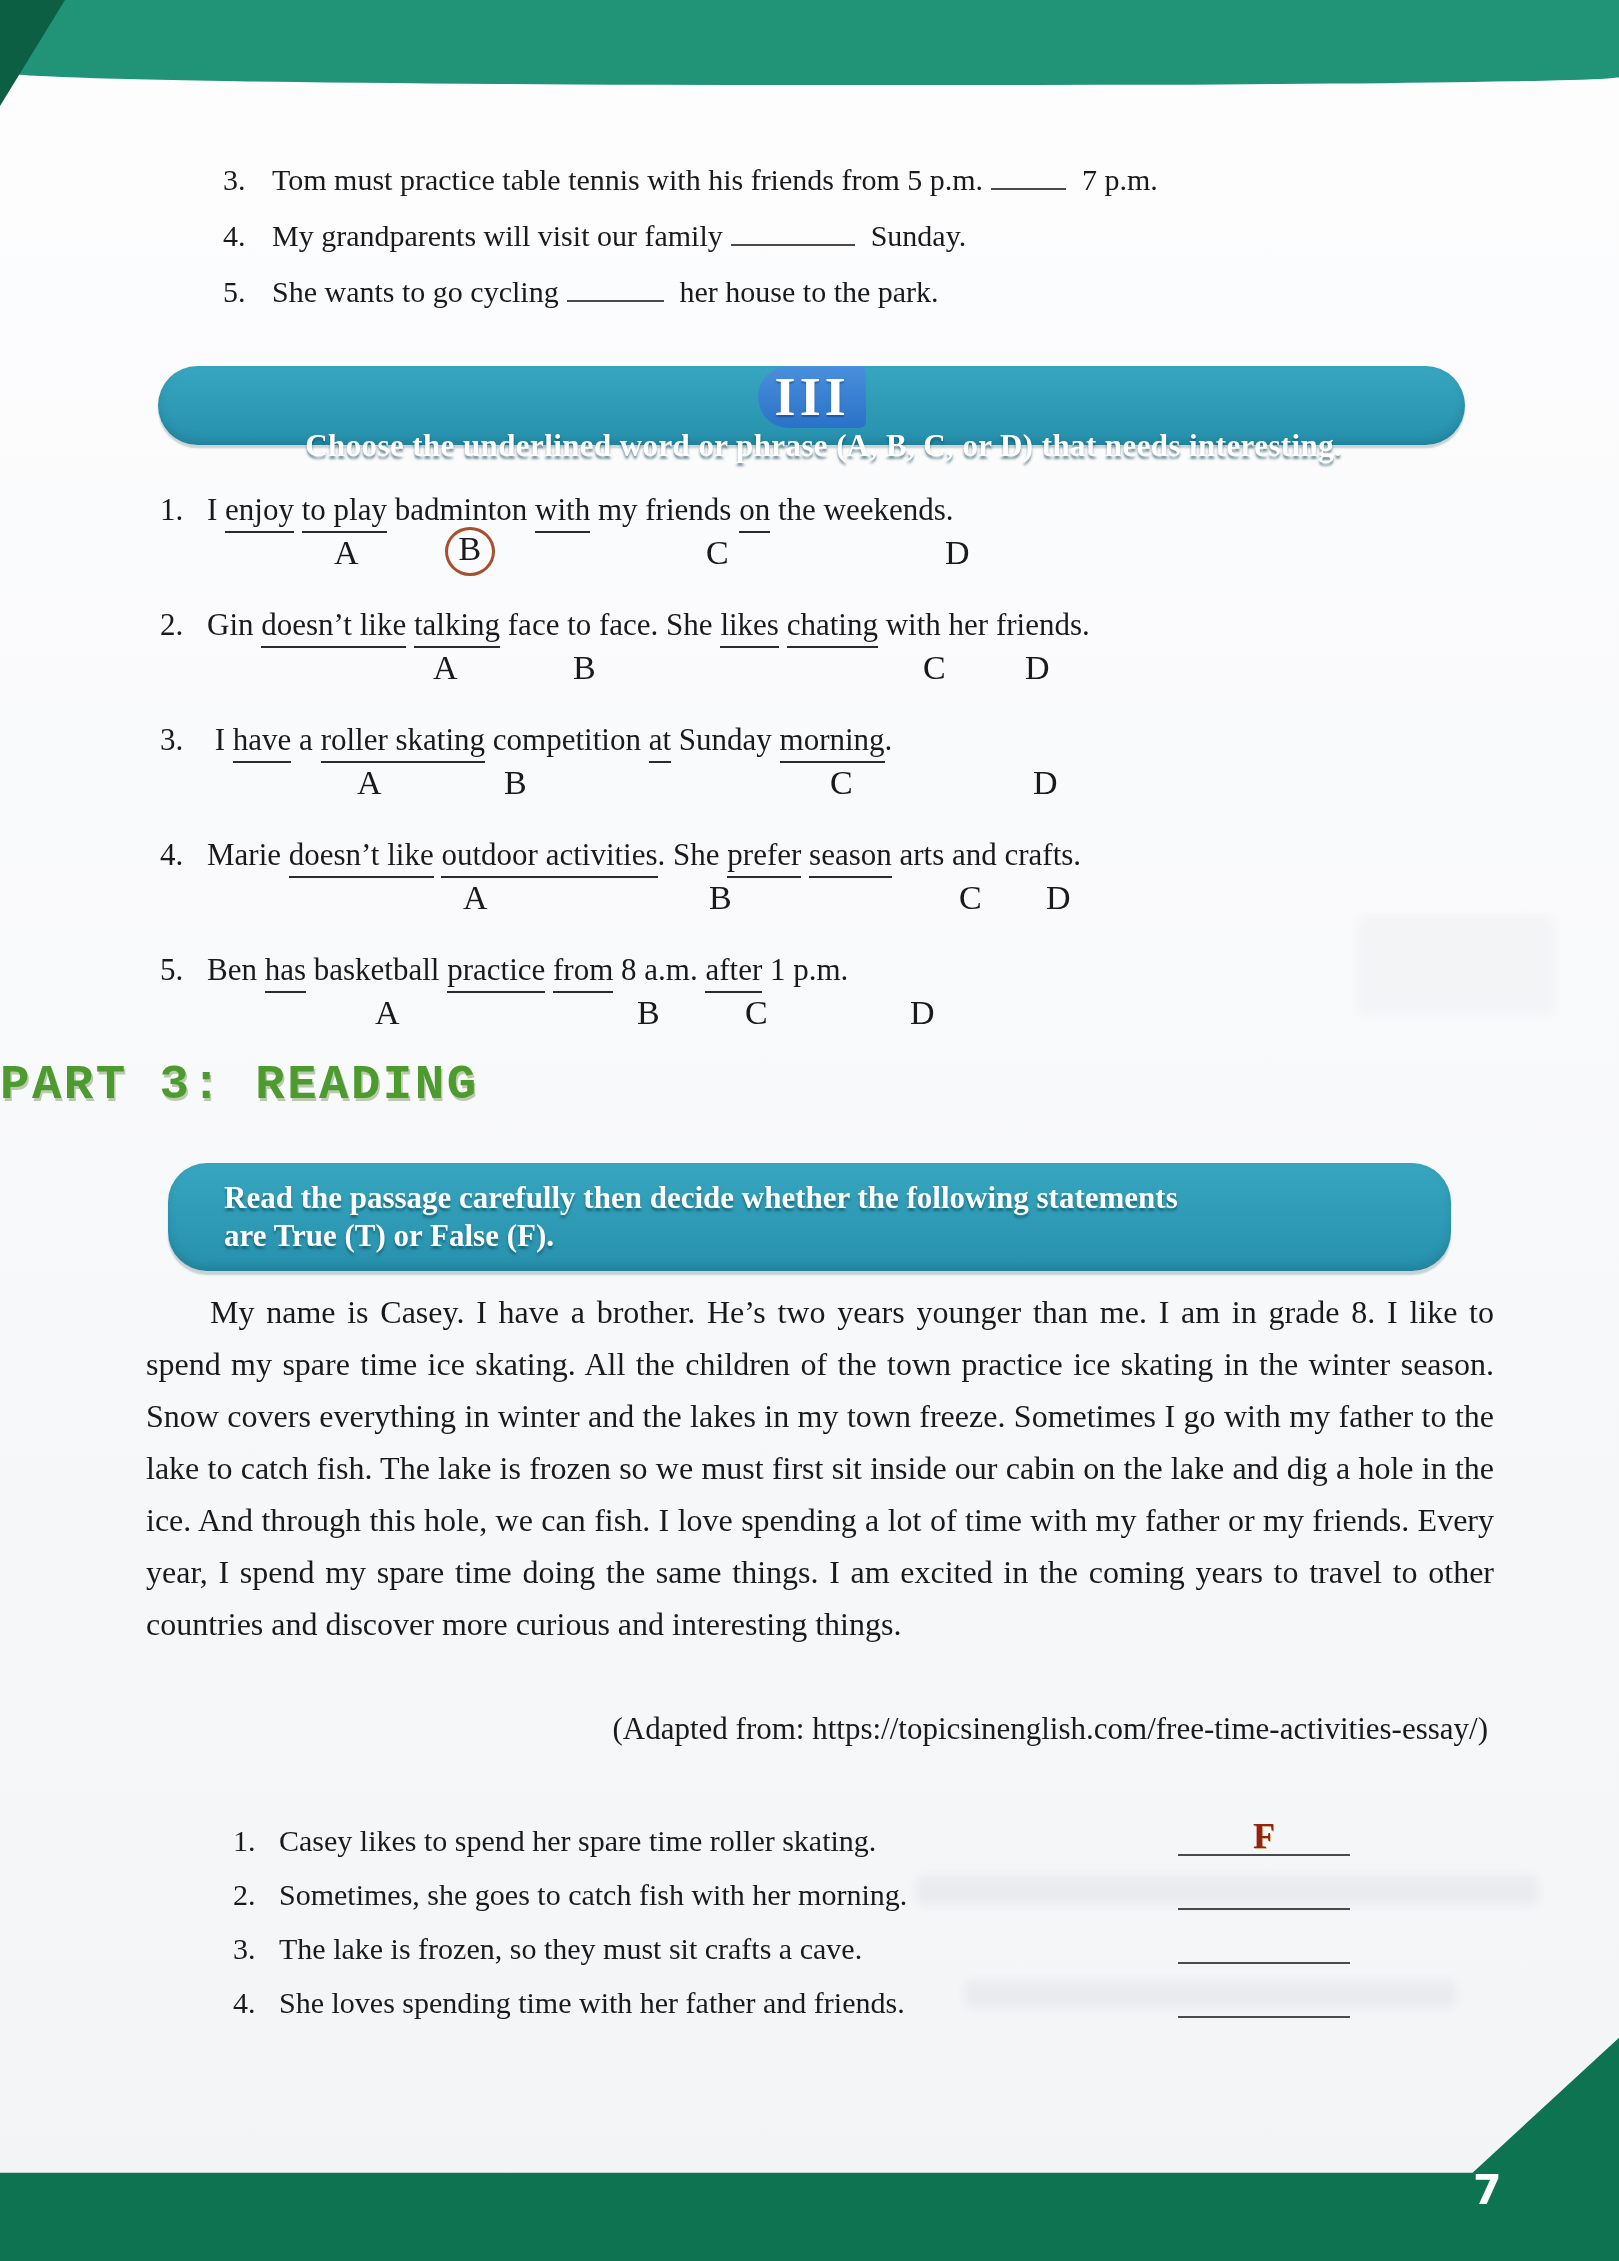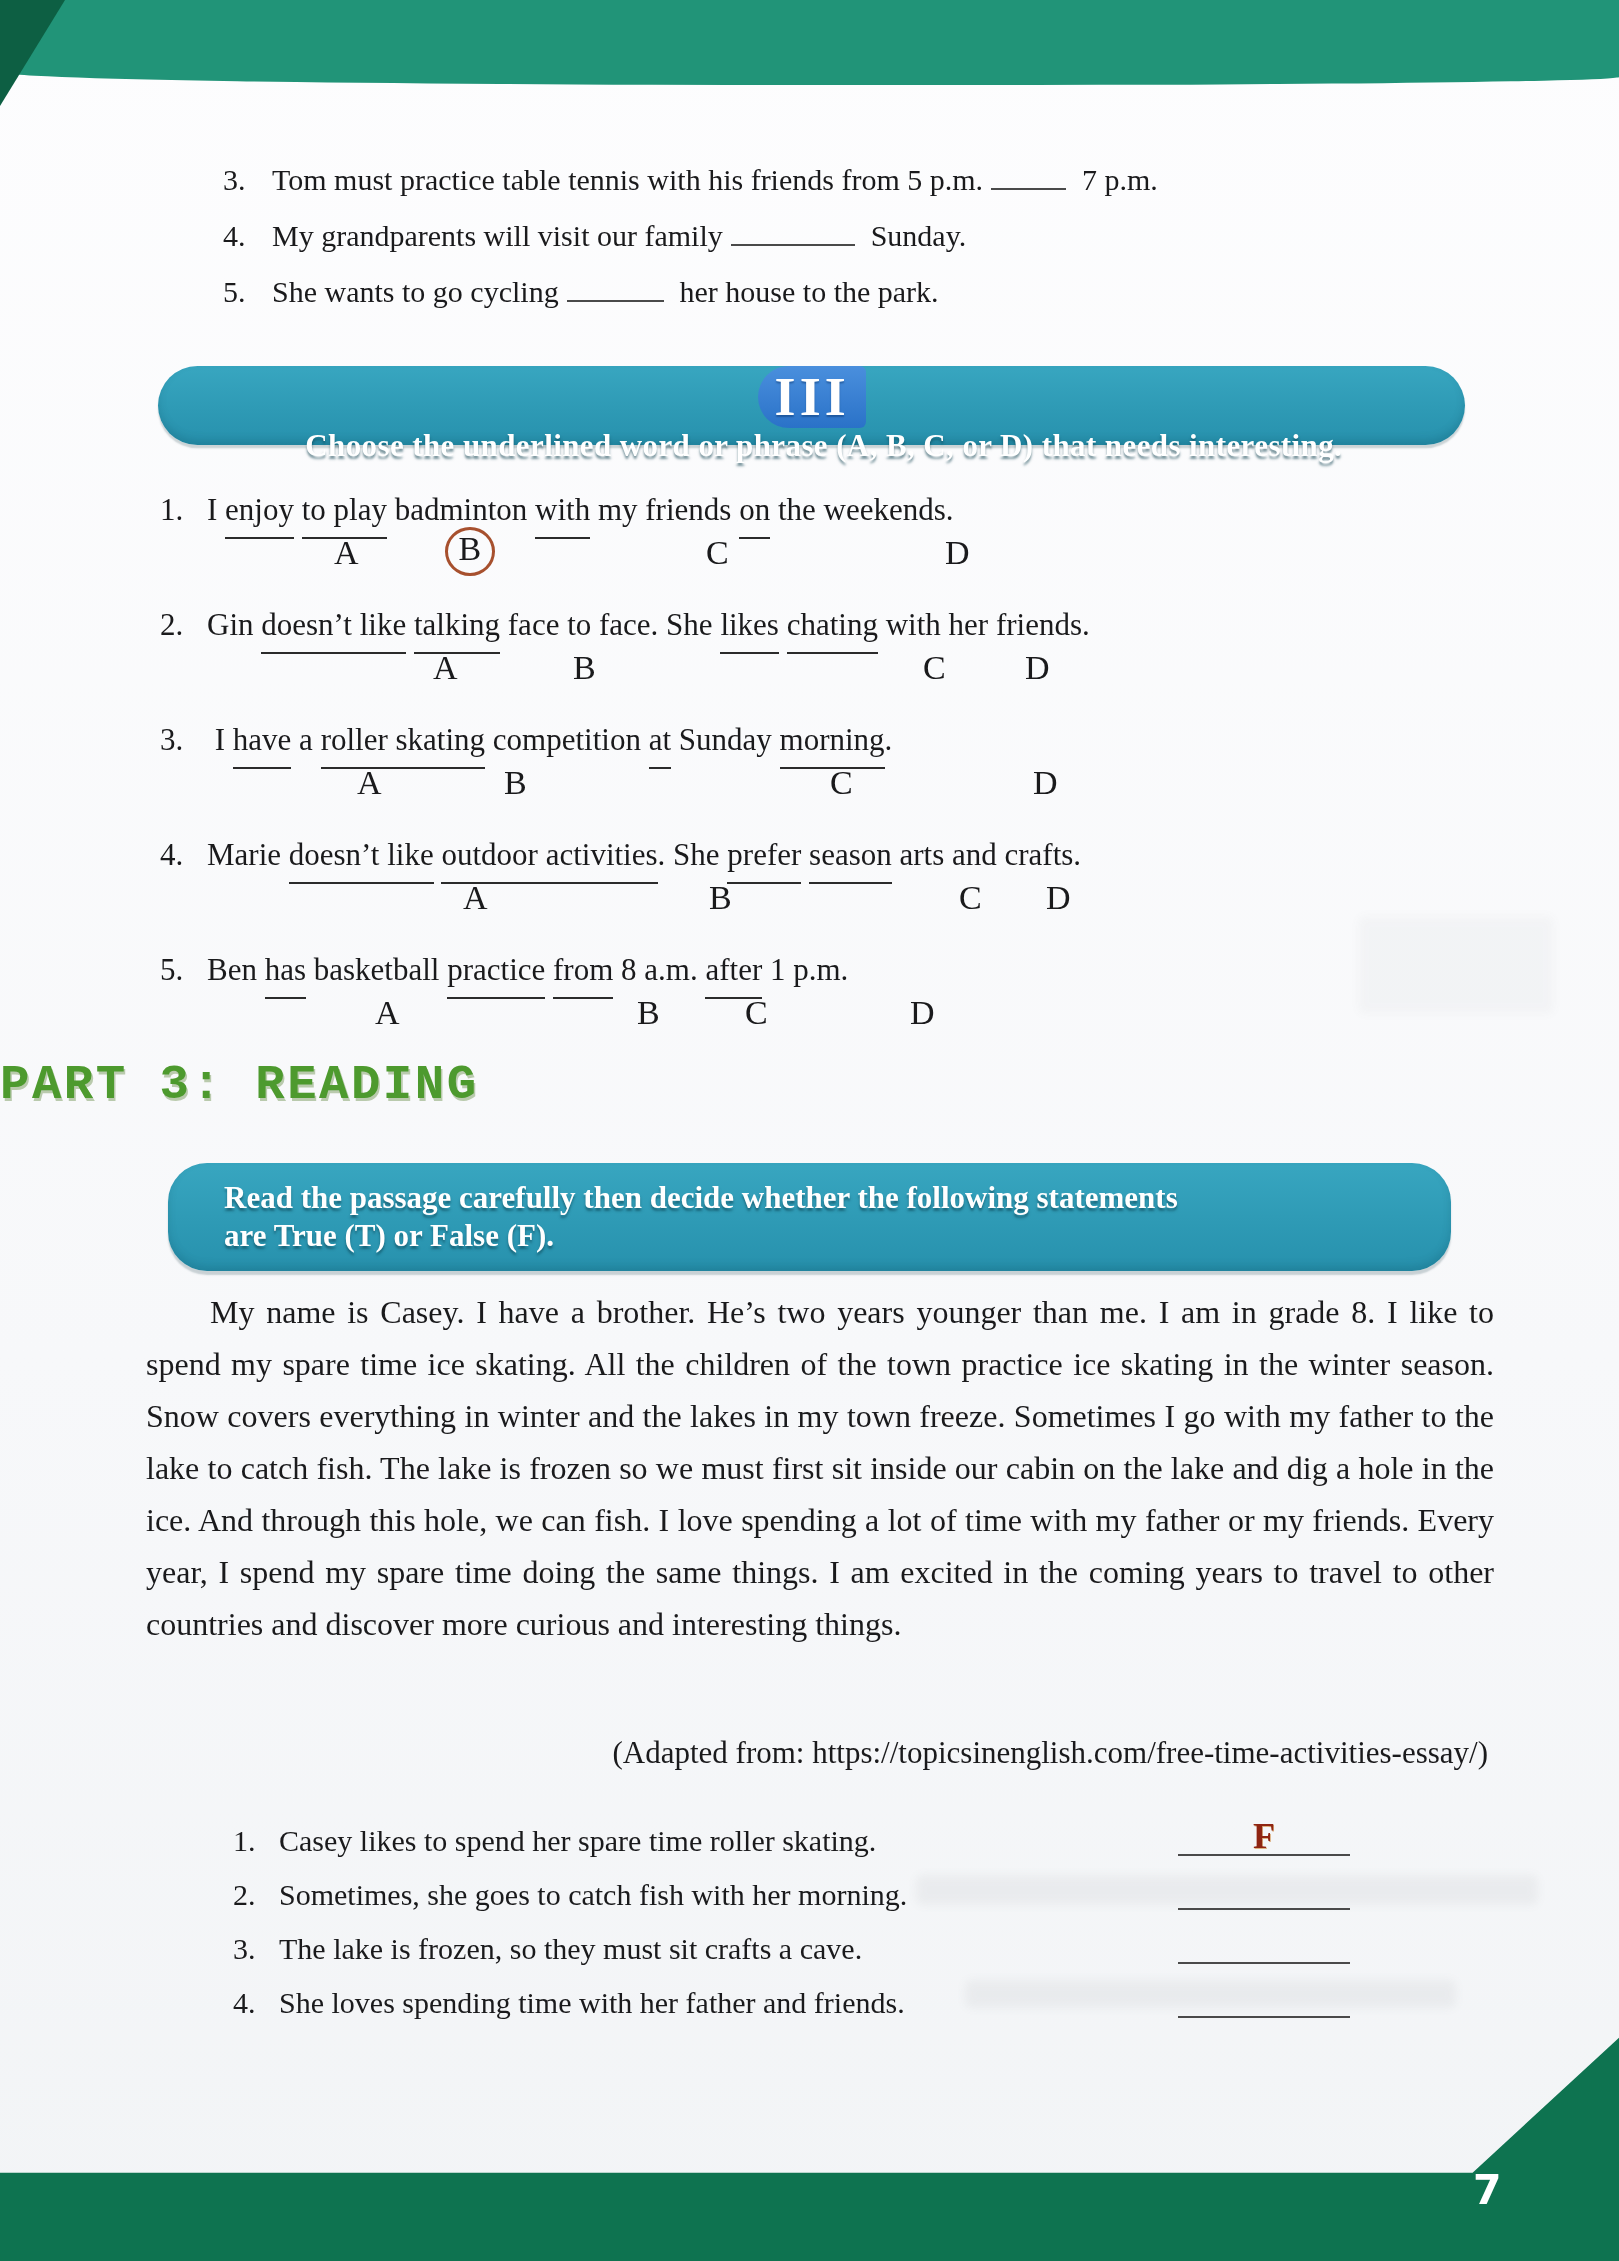--- a/index.html
+++ b/index.html
@@ -20,35 +20,35 @@
   .bar{position:absolute;background:linear-gradient(180deg,#38a6c0 0%,#2e9ab5 55%,#2791ad 100%);box-shadow:0 3.3px 1.6px rgba(60,90,100,0.25), inset 0 -4.9px 8.2px rgba(0,60,80,0.18);flex-direction:column;}
   .bar1{left:158px;top:366px;width:1307px;height:79px;border-radius:41px;display:flex;align-items:center;}
   .roman-box{margin-left:1.6px;width:108px;height:79px;background:linear-gradient(180deg,#4a8fdd,#2a72c8);border-radius:41px 8.2px 8.2px 41px;display:flex;align-items:center;justify-content:center;color:#ffffff;font-weight:700;font-size:54px;letter-spacing:4.1px;text-shadow:0 1.6px 1.6px rgba(0,40,90,0.4);}
   .bar-title{margin-left:24.5px;color:#ffffff;font-weight:700;font-size:31px;text-shadow:0 2.5px 2.5px rgba(10,60,75,0.55);letter-spacing:0.4px;}
 
   
   .questions{position:absolute;left:160px;top:488px;width:1325px;}
   .q-block{position:relative;height:115px;}
   .q-line{font-size:31px;line-height:44px;white-space:nowrap;}
   .q-num{display:inline-block;width:47px;}
-  .q-line u, .q-line .ul{text-decoration:none;border-bottom:2.5px solid #2b2b2b;padding-bottom:10px;}
+  .q-line u, .q-line .ul{text-decoration:none;border-bottom:2.5px solid #2b2b2b;padding-bottom:4px;}
   .q-letters{position:relative;height:49px;}
   .q-letter{position:absolute;top:1.6px;font-size:34px;color:#1a1a1c;}
   .q-letter.circled{border:3.3px solid #a7502e;border-radius:50%;padding:0 10.6px 4.9px 10.6px;top:-4.9px;}
 
   
   .part3-title{position:absolute;left:0;top:1057px;width:1316px;font-family:Liberation Mono, monospace;font-weight:800;font-size:49px;letter-spacing:2.5px;color:#4d9a2e;text-shadow:1.6px 2.5px 0 rgba(70,115,30,0.35);}
 
   
   .bar2{left:168px;top:1163px;width:1283px;height:108px;border-radius:39px;display:flex;flex-direction:column;justify-content:center;padding-left:56px;box-sizing:border-box;}
   .bar2 .line{color:#ffffff;font-weight:700;font-size:31px;line-height:38px;text-shadow:0 2.5px 2.5px rgba(10,60,75,0.55);}
 
   
   .passage{position:absolute;left:146px;top:1286px;width:1348px;font-size:32px;line-height:52px;text-align:justify;text-indent:64px;}
-  .source{position:absolute;left:146px;top:1711px;width:1342px;font-size:31px;text-align:right;margin-top:24px;}
+  .source{position:absolute;left:146px;top:1711px;width:1342px;font-size:31px;text-align:right;}
 
   
   .statements{position:absolute;left:233px;top:1818px;width:1252px;font-size:30px;}
   .st-row{position:relative;height:54px;line-height:46px;white-space:nowrap;}
   .st-num{display:inline-block;width:46px;}
   .st-line{position:absolute;left:945px;top:36px;width:172px;border-bottom:2.5px solid #4a4a4a;height:0;}
   .st-answer{position:absolute;left:945px;top:-4.9px;width:172px;text-align:center;font-weight:700;font-size:36px;color:#8f2512;text-shadow:0.8px 0.8px 0 rgba(200,120,30,0.55);}
 
   
   .smudge{position:absolute;background:#6a6f76;opacity:0.07;filter:blur(4.9px);border-radius:6.5px;}

